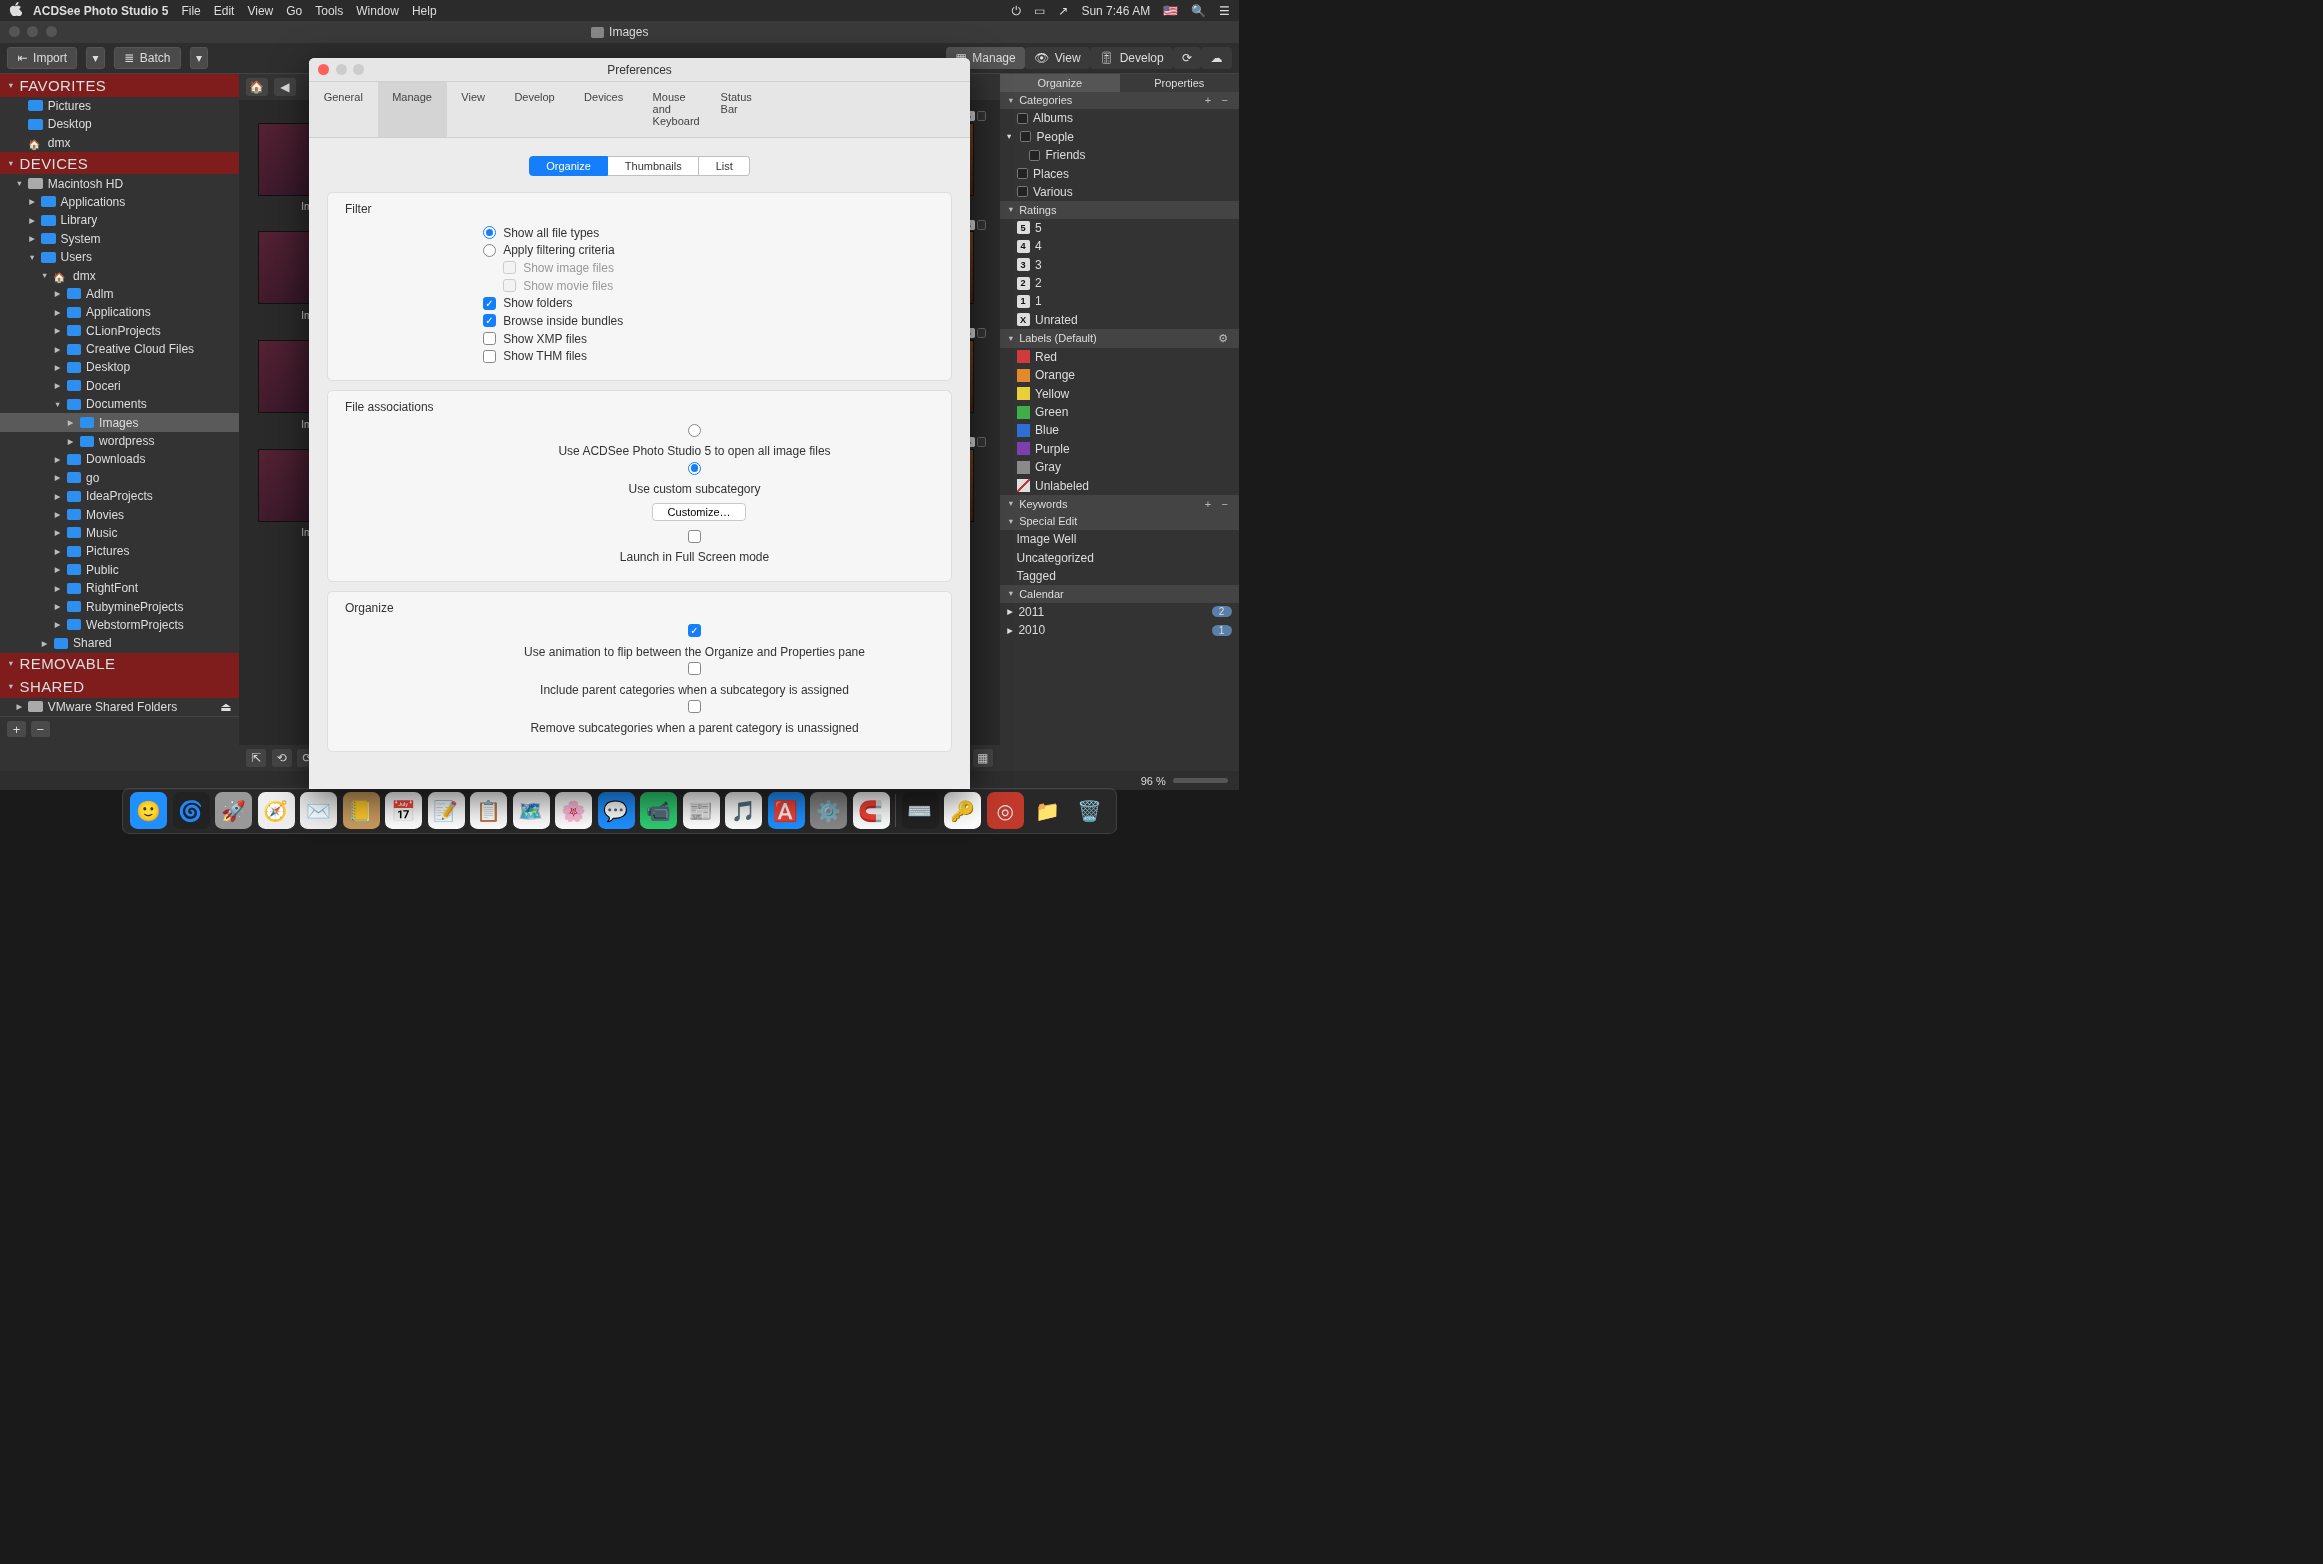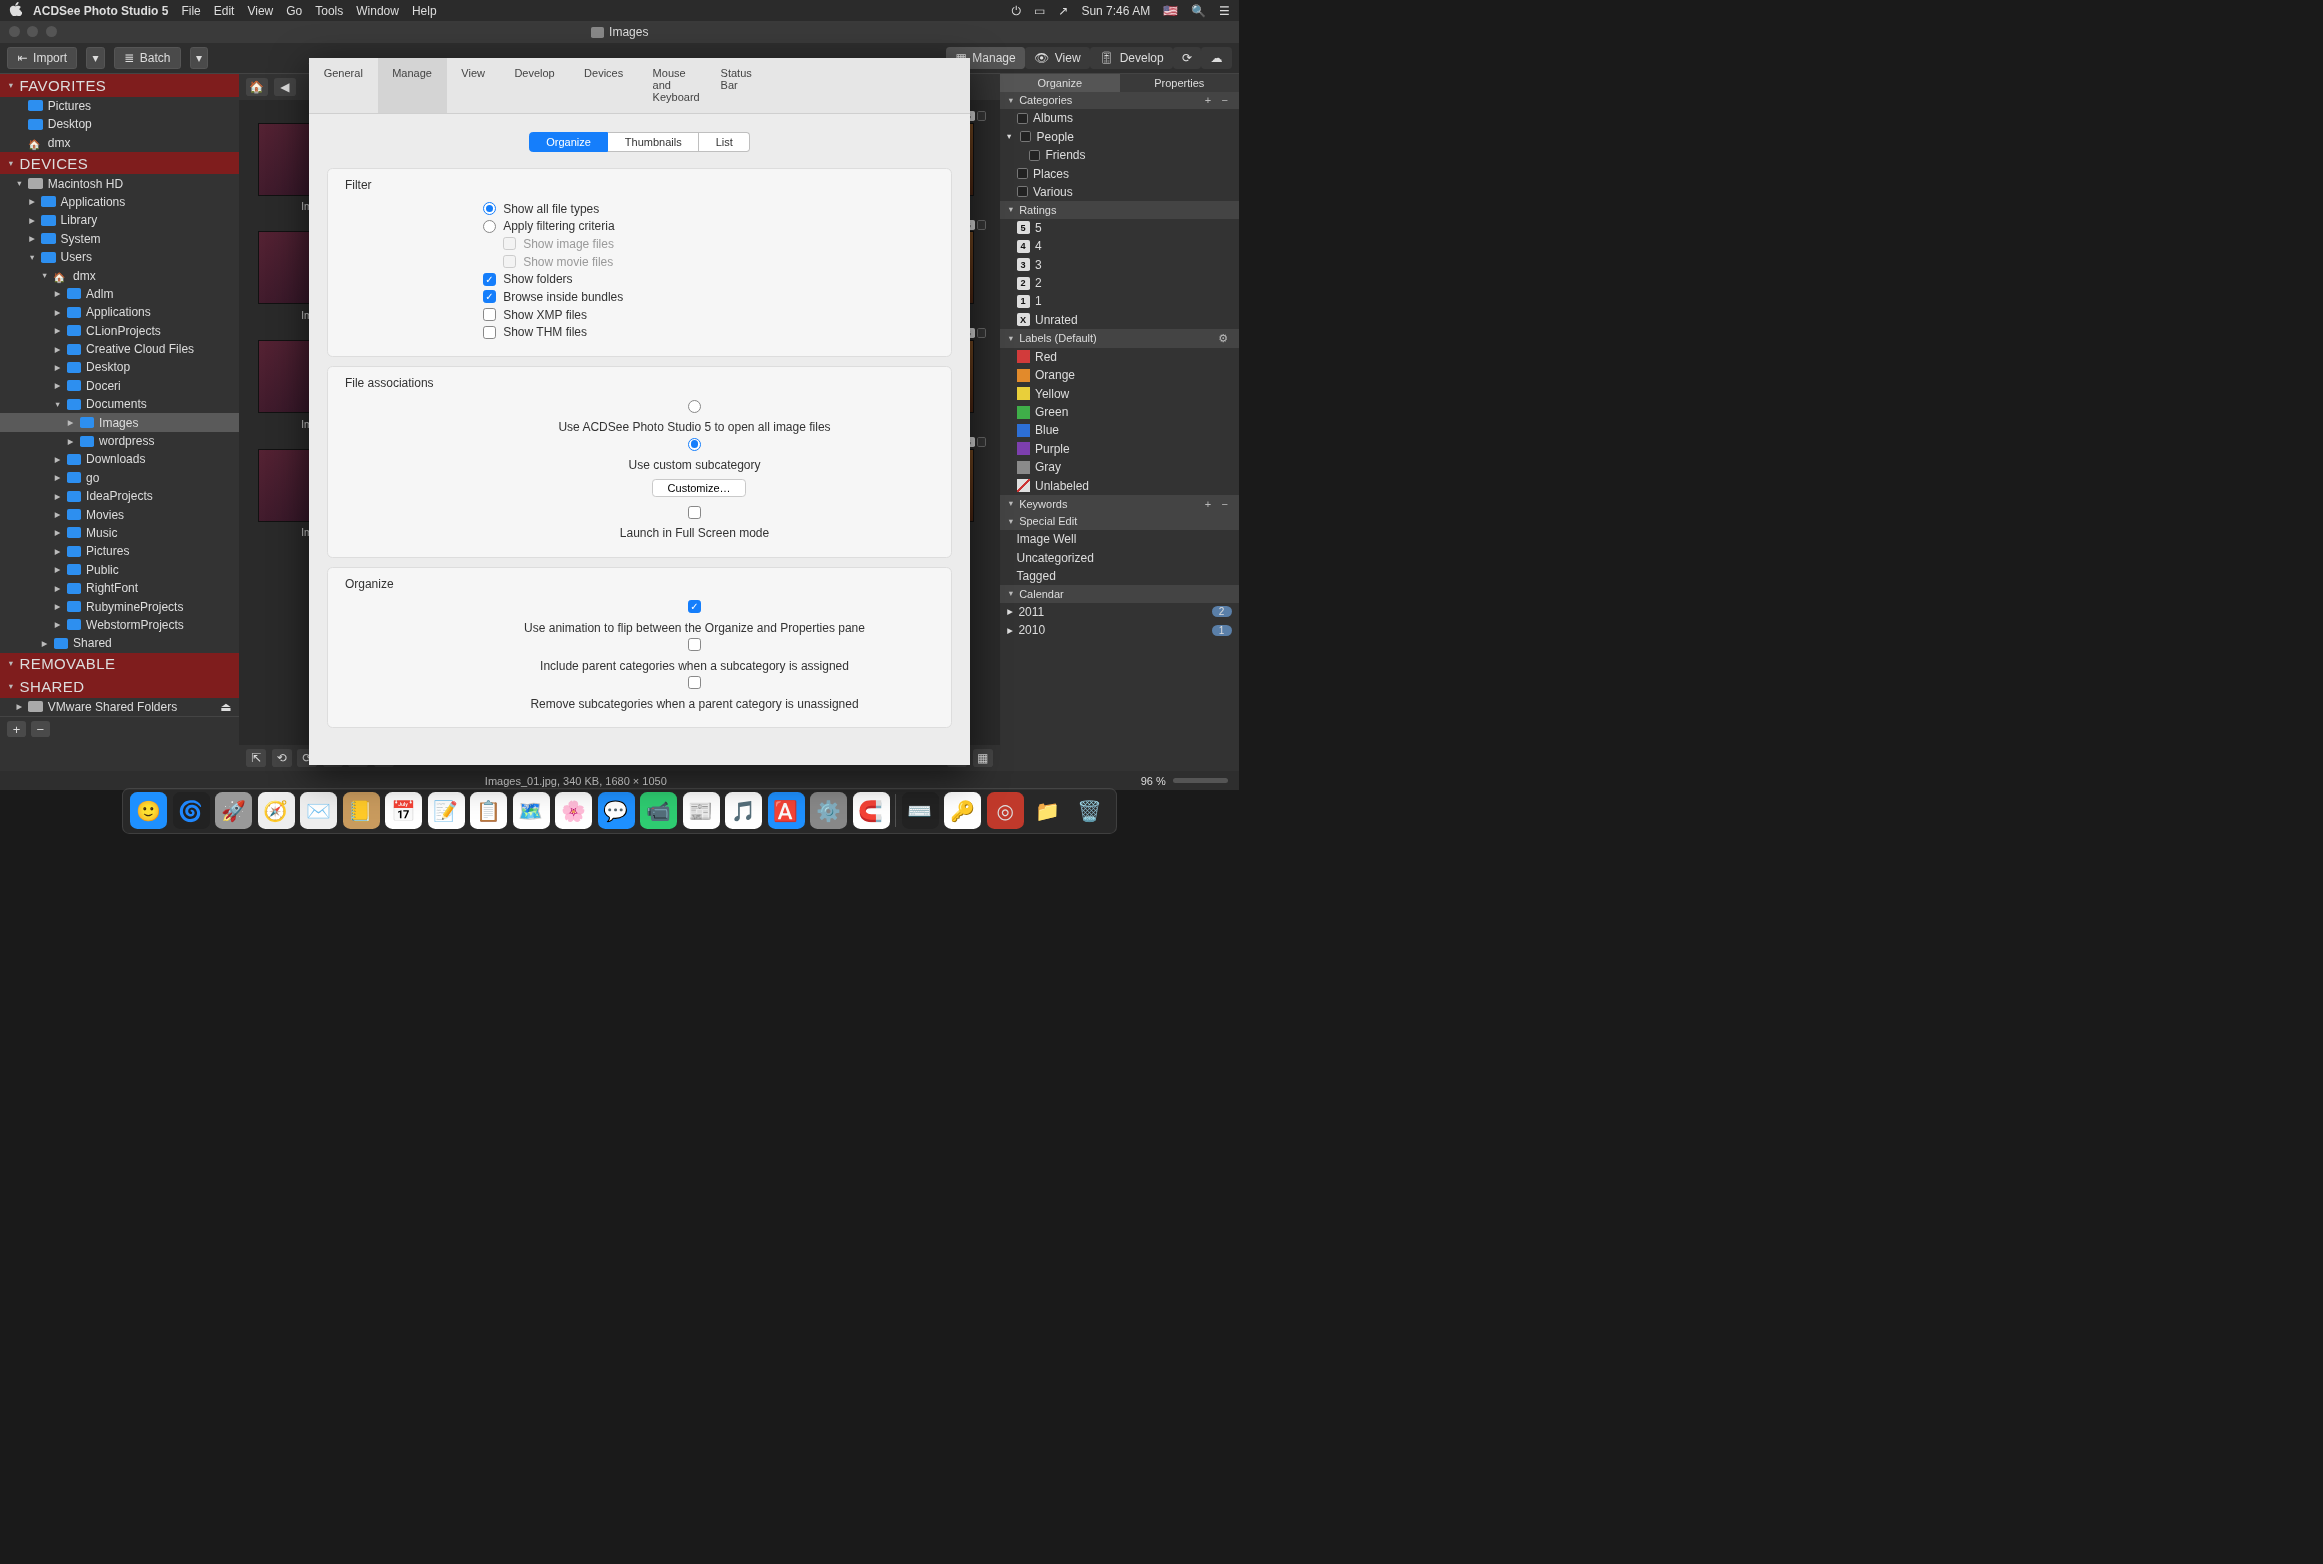--- a/index.html
+++ b/index.html
@@ -719,20 +719,28 @@
       <div class="sep"></div>
       <div class="d-ico" style="background:#222">⌨️</div>
       <div class="d-ico" style="background:#fff">🔑</div>
       <div class="d-ico" style="background:#c0392b">◎</div>
       <div class="d-ico" style="background:none">📁</div>
       <div class="d-ico" style="background:none">🗑️</div>
     </div>
 </div>
 
 <div class="modal-back">
+  <div class="modal-title">
+    <div class="mtraffic">
+      <div class="mtl r"></div>
+      <div class="mtl y"></div>
+      <div class="mtl g"></div>
+    </div>
+    <span>Preferences</span>
+  </div>
   <div class="modal-tabs" id="prefs-tabs">
       <div class="modal-tab  ">General</div>
       <div class="modal-tab active ">Manage</div>
       <div class="modal-tab  ">View</div>
       <div class="modal-tab  ">Develop</div>
       <div class="modal-tab  ">Devices</div>
       <div class="modal-tab  wide">Mouse and Keyboard</div>
       <div class="modal-tab  wide">Status Bar</div>
     </div>
   <div class="modal-body">

